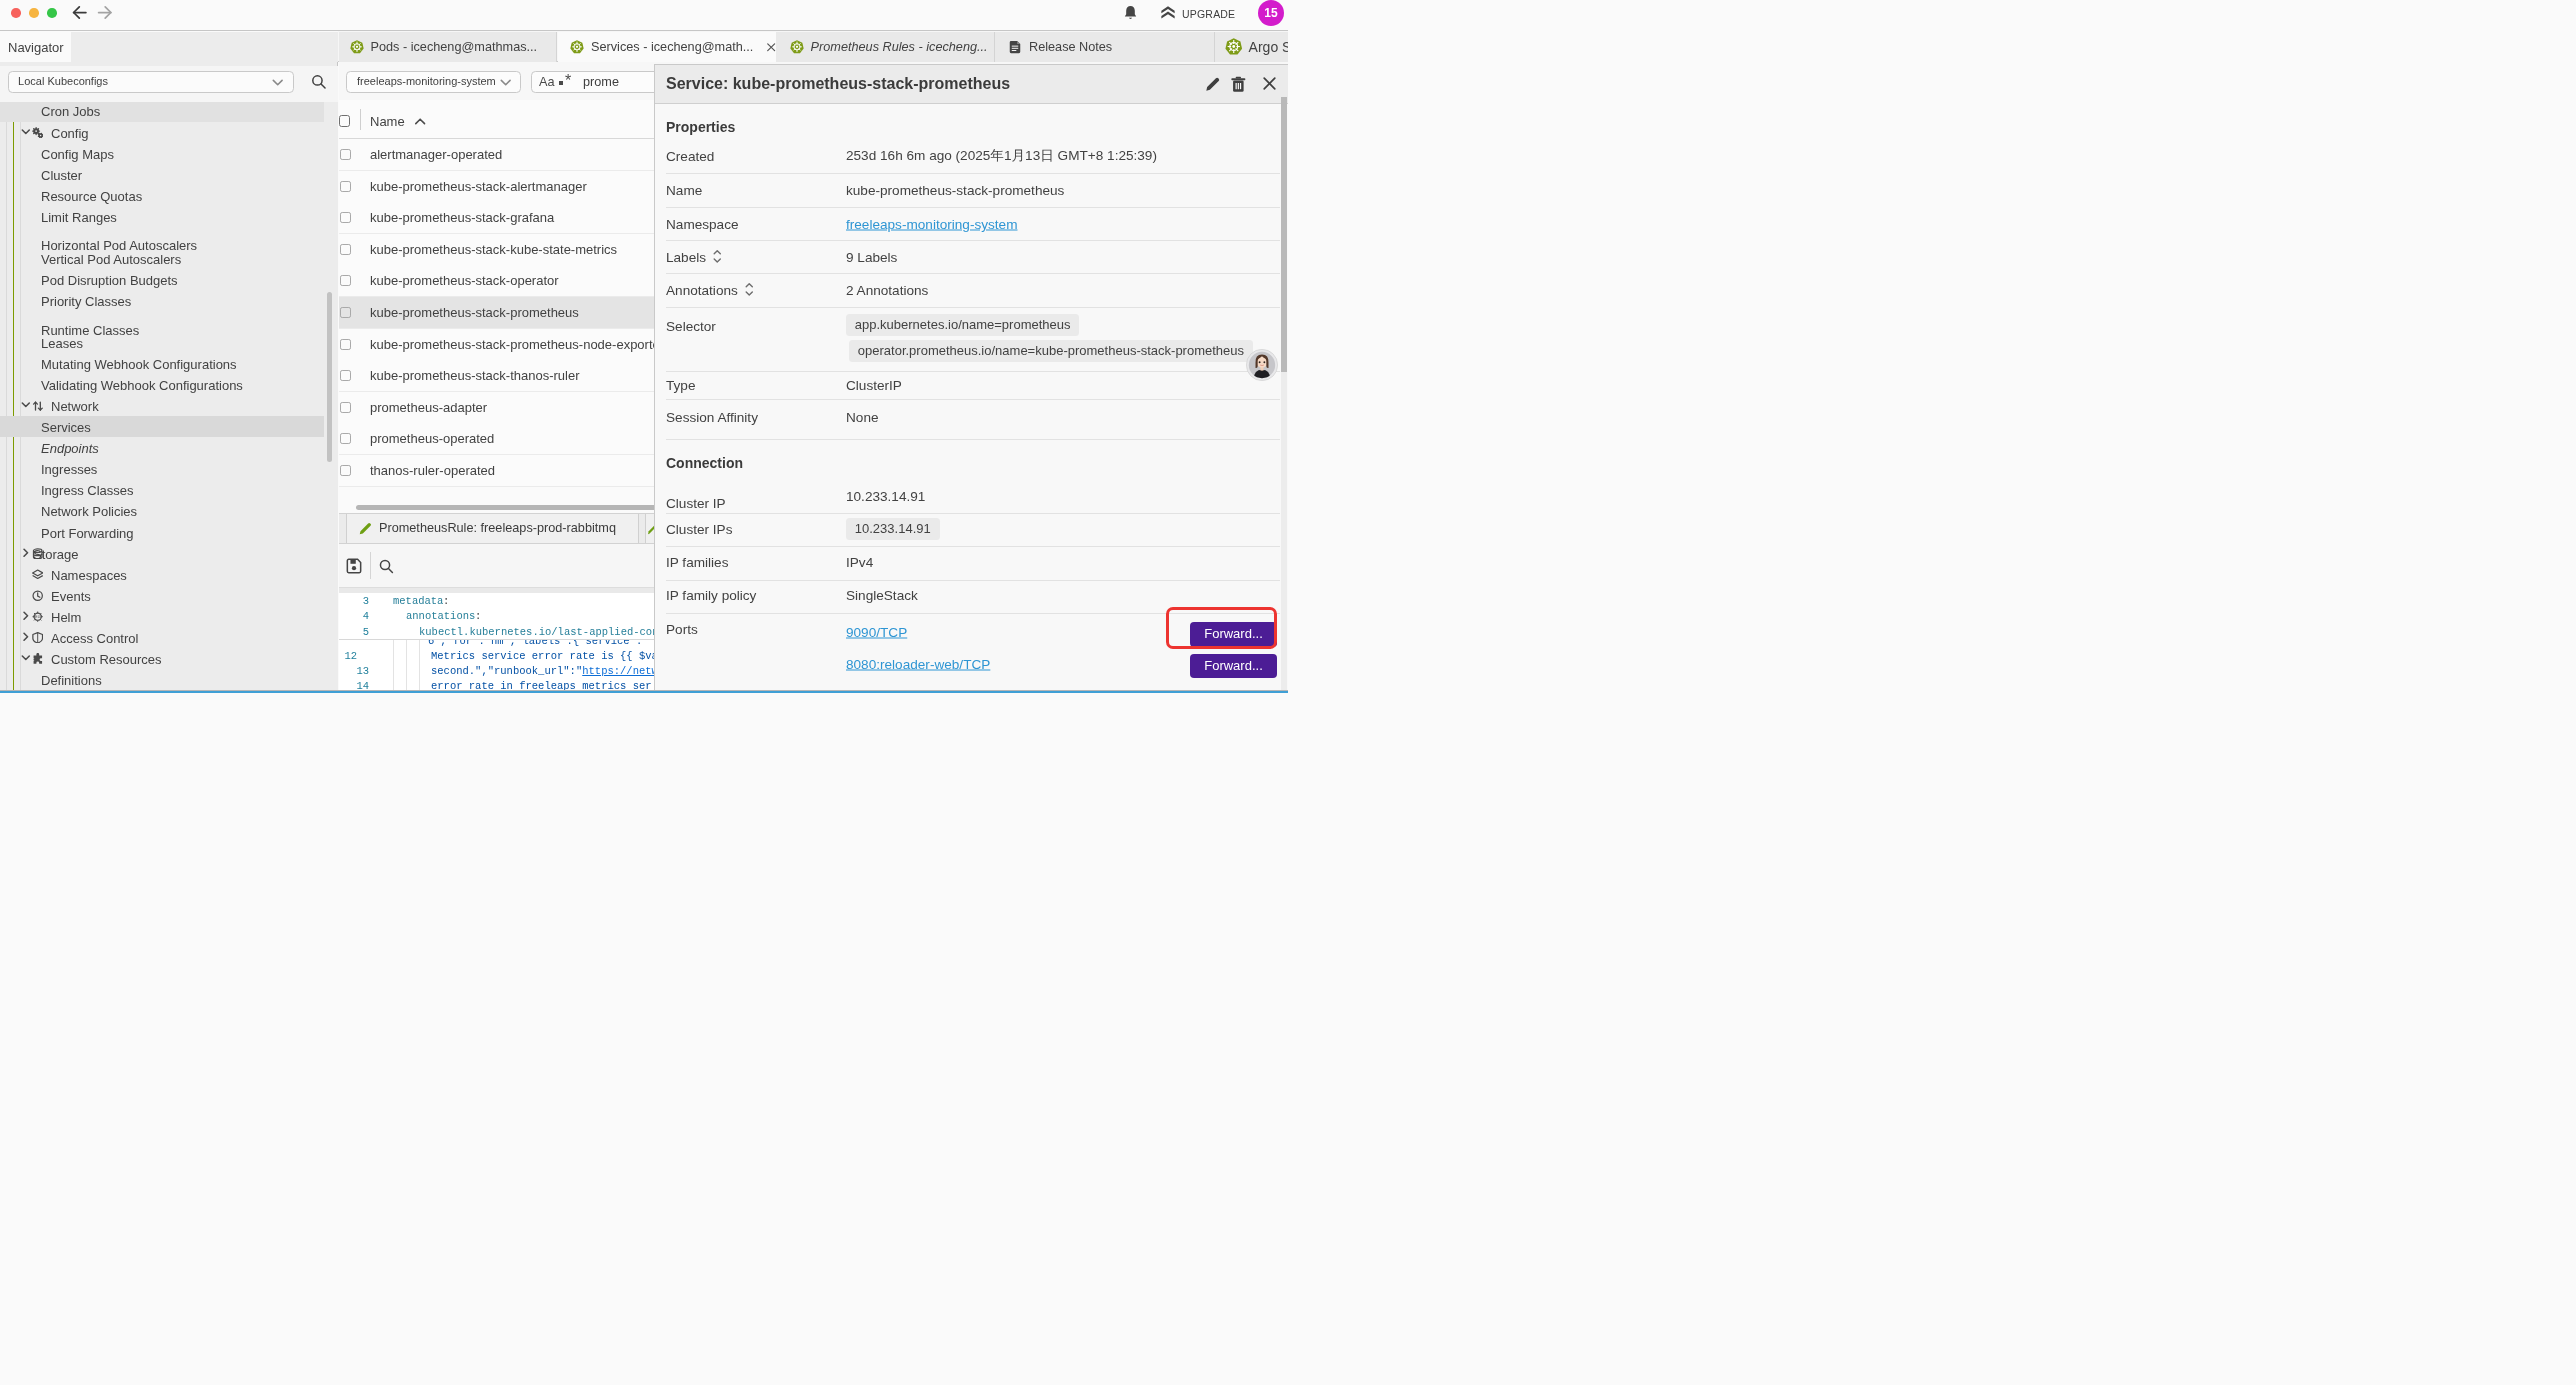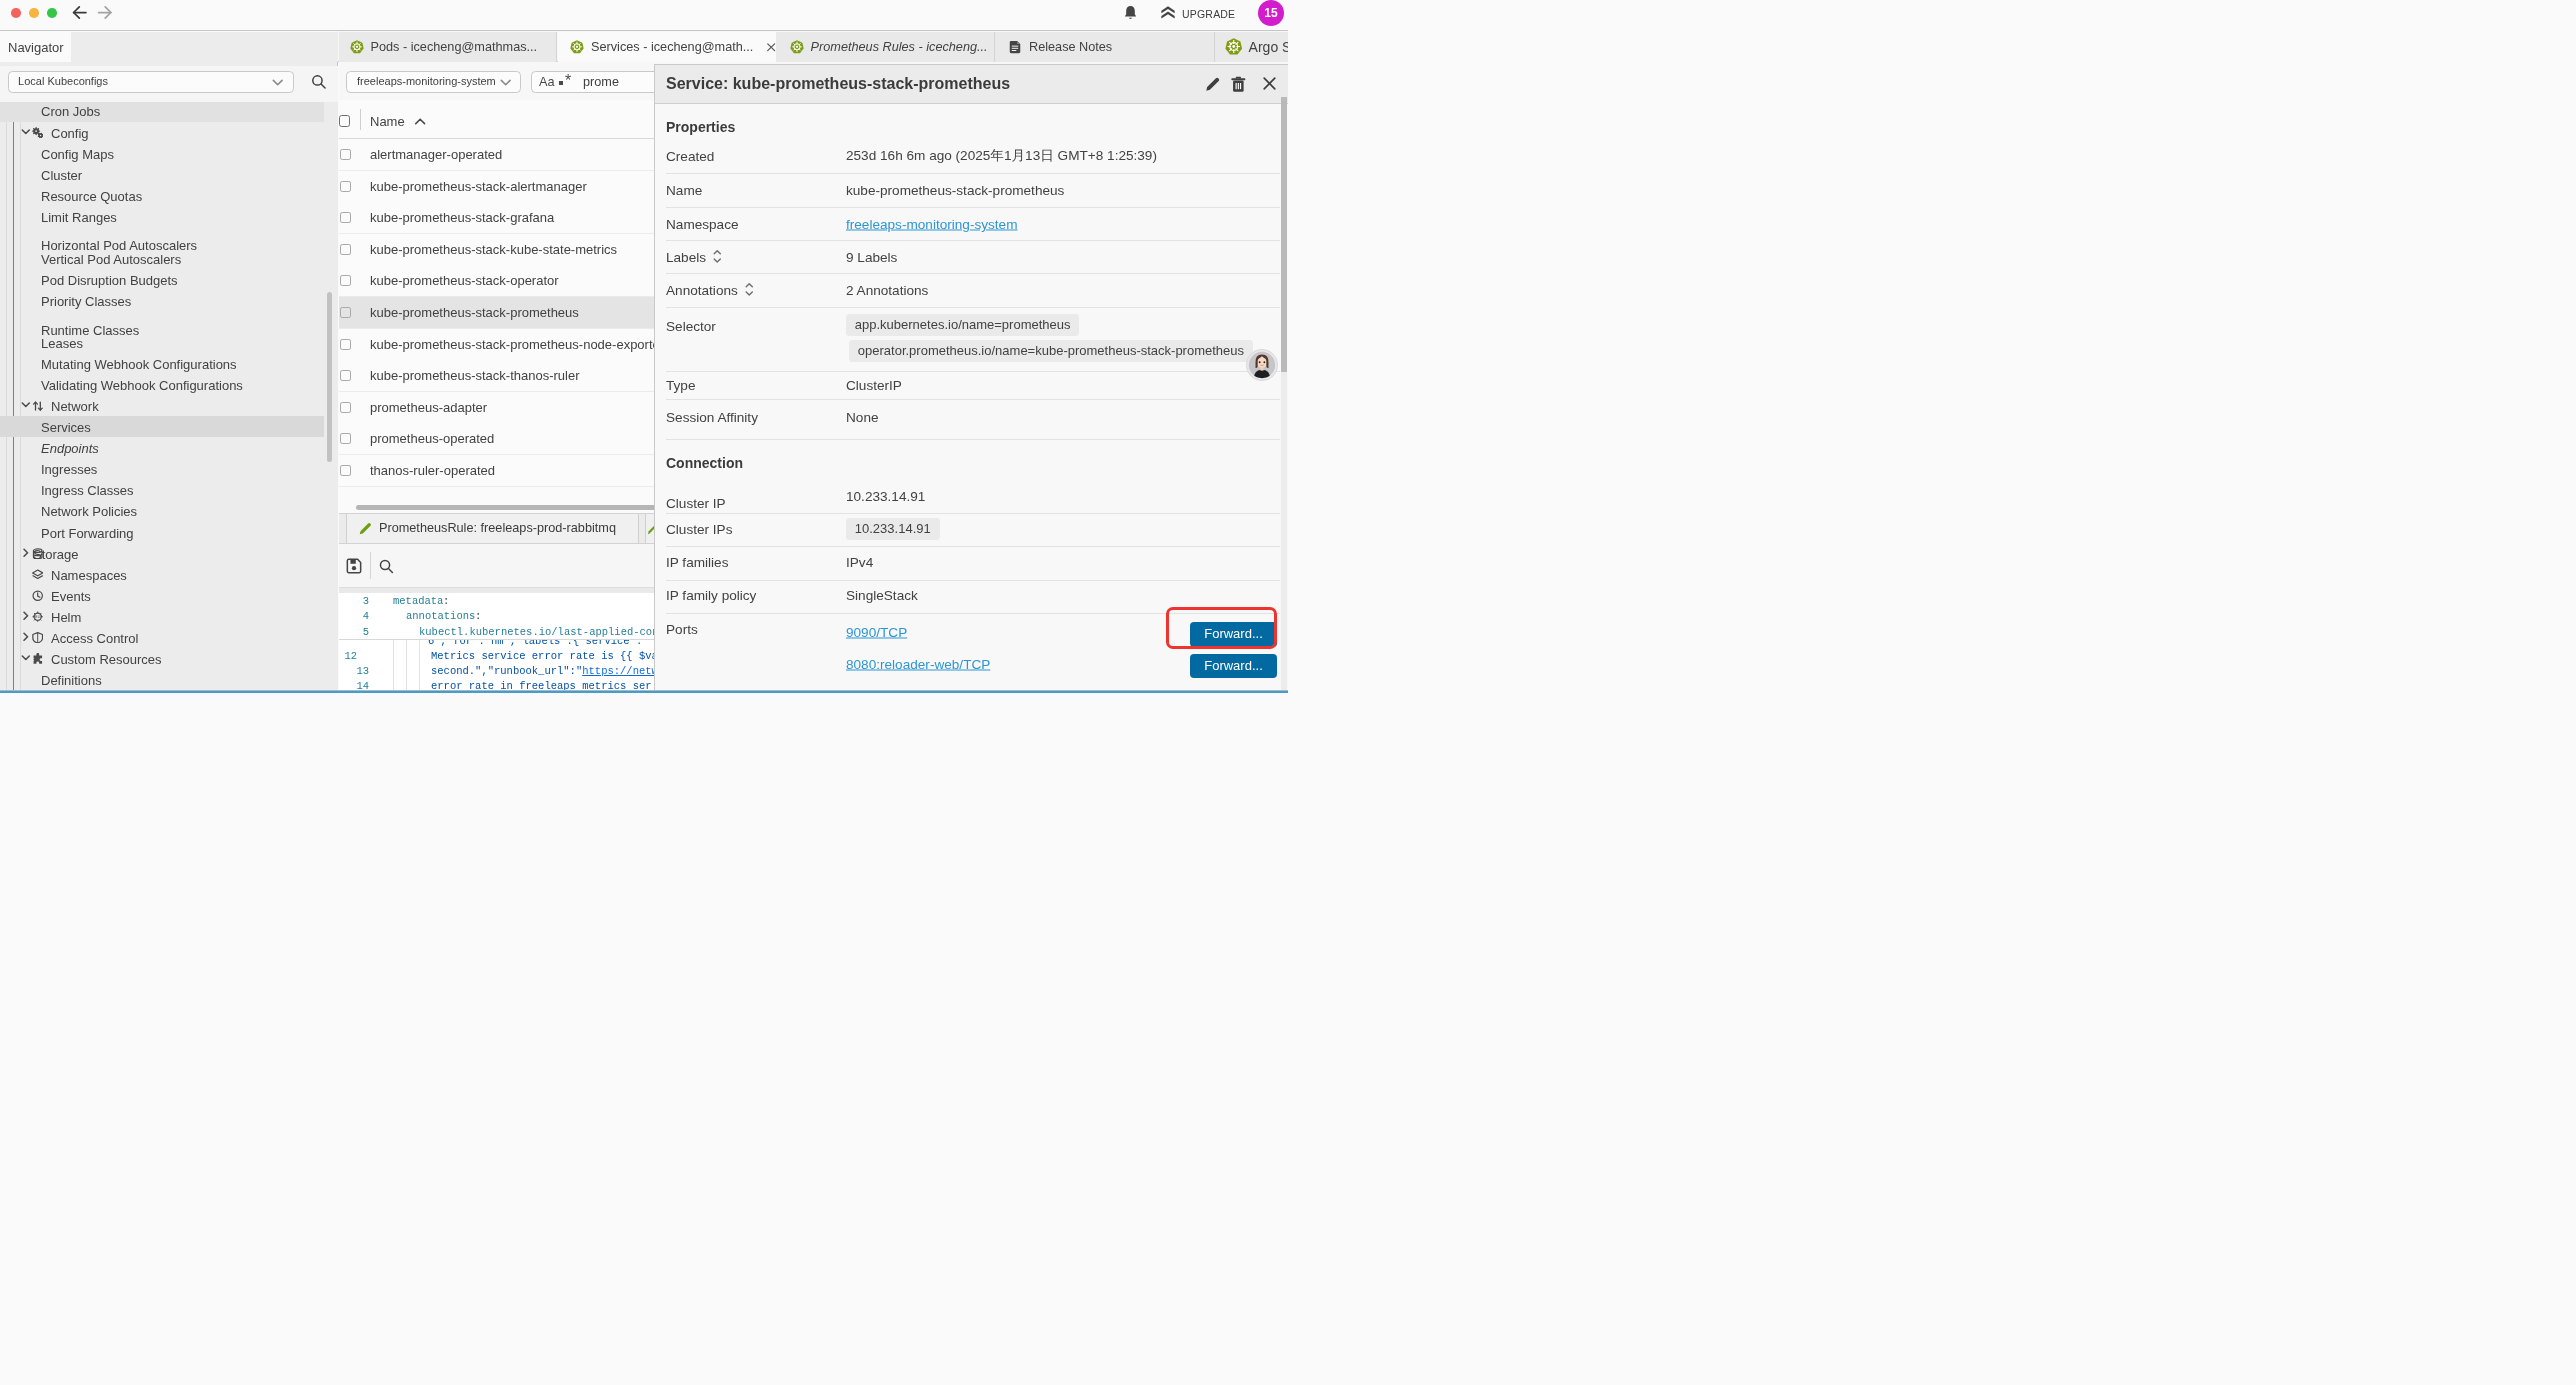--- a/index.html
+++ b/index.html
@@ -42,21 +42,21 @@
   .lnum { position:absolute; width:31px; text-align:right; color:#1e7f9b; font-family:"Liberation Mono", monospace; font-size:10.5px; }
   .key { color:#267f99; }
 
   #drawer { left:654px; top:64px; width:634px; height:626px; background:#f8f8f8; border-left:0.9px solid #c9c9c9; border-top:0.9px solid #c9c9c9; }
   #dheader { position:absolute; left:0; top:0; width:633px; height:39px; background:#ebebeb; border-bottom:0.9px solid #cfcfcf; }
   .dborder { position:absolute; left:11px; width:614px; height:0.9px; background:#e2e2e2; }
   .dlabel { position:absolute; left:11px; font-size:13.6px; color:#424242; transform:translateY(-50%); }
   .dvalue { position:absolute; left:191px; font-size:13.6px; color:#424242; transform:translateY(-50%); white-space:nowrap; }
   .dlink { color:#2e95d3; text-decoration:underline; }
   .badge { position:absolute; background:#eaeaea; border-radius:3.5px; height:22px; line-height:22px; padding:0 8.8px; font-size:13px; color:#424242; transform:translateY(-50%); white-space:nowrap; }
-  .fwdbtn { position:absolute; left:535px; width:87px; height:24.6px; background:#0369a1; border-radius:4px; color:#ffffff; font-size:13px; text-align:center; line-height:24.6px; }
+  .fwdbtn { position:absolute; left:535px; width:87px; height:24.6px; background:#4c1d95; border-radius:4px; color:#ffffff; font-size:13px; text-align:center; line-height:24.6px; }
   .dhead { position:absolute; left:11px; font-size:14px; font-weight:bold; color:#3b3b3b; transform:translateY(-50%); }
 
   #statusbar { left:0; top:690px; width:1288px; height:3.1px; background:#3f9fd5; border-top:1.3px solid #b5b5b5; }
 </style>
 </head>
 <body>
 
 <svg width="0" height="0" style="position:absolute">
 <defs>
   <g id="k8s">

